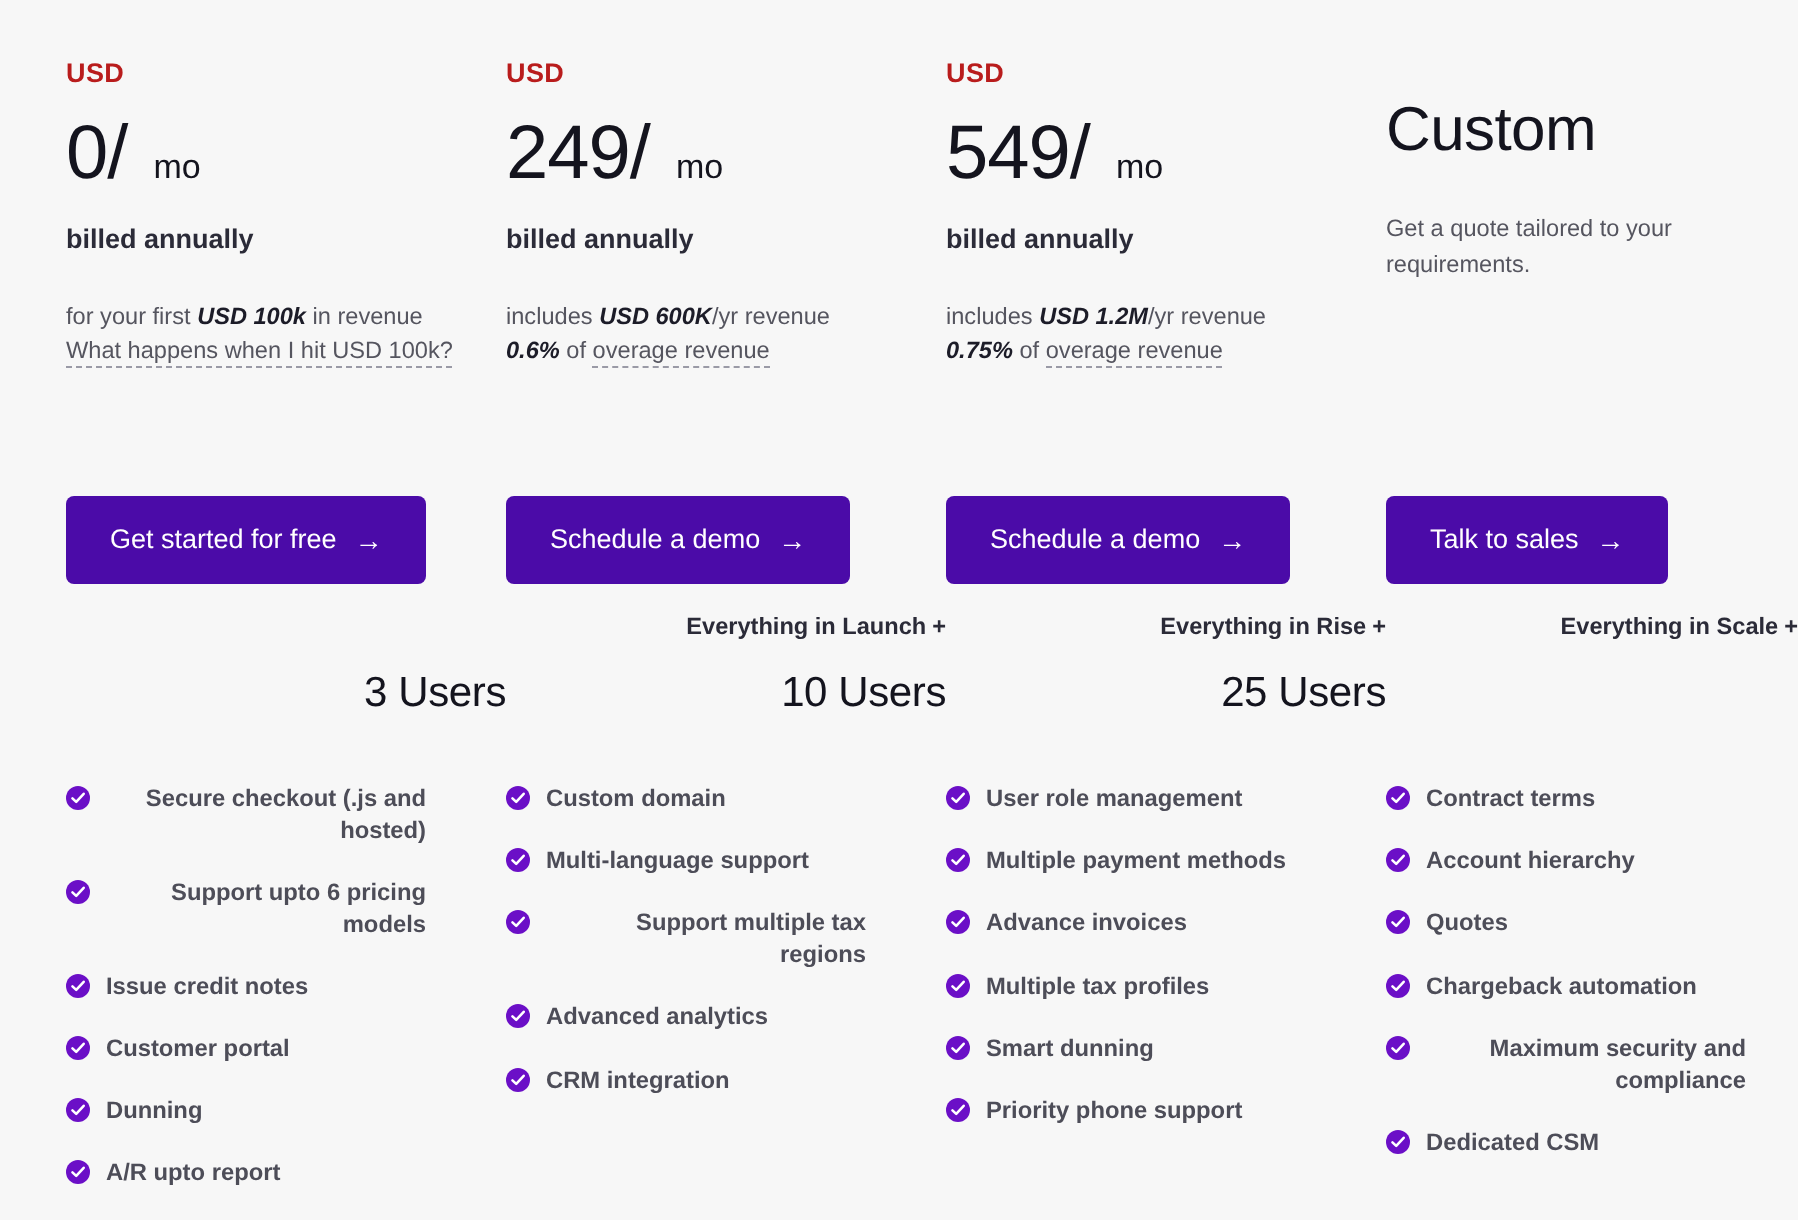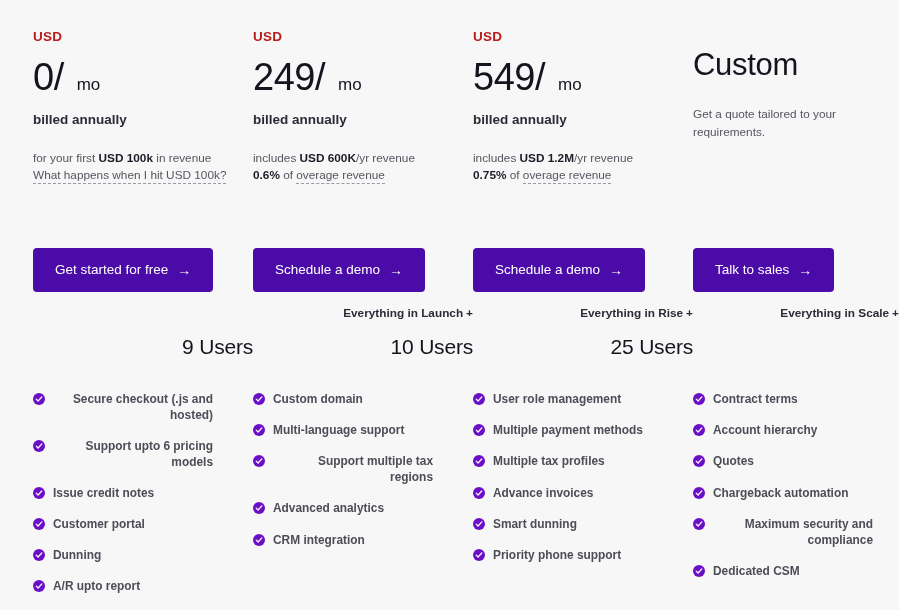--- a/index.html
+++ b/index.html
@@ -83,20 +83,21 @@
     margin-top: 12px;
   }
   .note {
     font-size: 11.8px;
     color: #55555f;
     line-height: 1.5;
   }
   .note b {
     color: #1c1c28;
     font-weight: bold;
+    font-style: italic;
   }
   .note .dash-underline {
     border-bottom: 1px dashed #9a9aa6;
     padding-bottom: 1px;
     cursor: help;
   }
   .note-line {
     white-space: nowrap;
   }
   .note-wrap {
@@ -203,21 +204,21 @@
         <div class="note-line"><span>for your first </span><b>USD 100k</b><span> in revenue</span></div>
         <div class="note-line"><b></b><span></span><span class="dash-underline">What happens when I hit USD 100k?</span></div>
       </div>
     </div>
     <button class="cta">
       <span>Get started for free</span>
       <span class="arrow">→</span>
     </button>
     <div class="features-block">
       <div class="everything blank"><span></span><span class="plus"></span></div>
-      <div class="users">9 Users</div>
+      <div class="users">3 Users</div>
       <ul class="feature-list">
         <li class="feature-item">
           <svg class="check" viewBox="0 0 16 16">
               <circle cx="8" cy="8" r="8" fill="#6b0fc7"></circle>
               <path d="M4.3 8.2 L6.8 10.6 L11.8 5.2" stroke="#ffffff" stroke-width="1.7" fill="none" stroke-linecap="round" stroke-linejoin="round"></path>
             </svg>
           <span class="feature-text">Secure checkout (.js and hosted)</span>
         </li>
         <li class="feature-item">
           <svg class="check" viewBox="0 0 16 16">
@@ -361,28 +362,28 @@
               <circle cx="8" cy="8" r="8" fill="#6b0fc7"></circle>
               <path d="M4.3 8.2 L6.8 10.6 L11.8 5.2" stroke="#ffffff" stroke-width="1.7" fill="none" stroke-linecap="round" stroke-linejoin="round"></path>
             </svg>
           <span class="feature-text">Multiple payment methods</span>
         </li>
         <li class="feature-item">
           <svg class="check" viewBox="0 0 16 16">
               <circle cx="8" cy="8" r="8" fill="#6b0fc7"></circle>
               <path d="M4.3 8.2 L6.8 10.6 L11.8 5.2" stroke="#ffffff" stroke-width="1.7" fill="none" stroke-linecap="round" stroke-linejoin="round"></path>
             </svg>
+          <span class="feature-text">Advance invoices</span>
+        </li>
+        <li class="feature-item">
+          <svg class="check" viewBox="0 0 16 16">
+              <circle cx="8" cy="8" r="8" fill="#6b0fc7"></circle>
+              <path d="M4.3 8.2 L6.8 10.6 L11.8 5.2" stroke="#ffffff" stroke-width="1.7" fill="none" stroke-linecap="round" stroke-linejoin="round"></path>
+            </svg>
           <span class="feature-text">Multiple tax profiles</span>
-        </li>
-        <li class="feature-item">
-          <svg class="check" viewBox="0 0 16 16">
-              <circle cx="8" cy="8" r="8" fill="#6b0fc7"></circle>
-              <path d="M4.3 8.2 L6.8 10.6 L11.8 5.2" stroke="#ffffff" stroke-width="1.7" fill="none" stroke-linecap="round" stroke-linejoin="round"></path>
-            </svg>
-          <span class="feature-text">Advance invoices</span>
         </li>
         <li class="feature-item">
           <svg class="check" viewBox="0 0 16 16">
               <circle cx="8" cy="8" r="8" fill="#6b0fc7"></circle>
               <path d="M4.3 8.2 L6.8 10.6 L11.8 5.2" stroke="#ffffff" stroke-width="1.7" fill="none" stroke-linecap="round" stroke-linejoin="round"></path>
             </svg>
           <span class="feature-text">Smart dunning</span>
         </li>
         <li class="feature-item">
           <svg class="check" viewBox="0 0 16 16">

